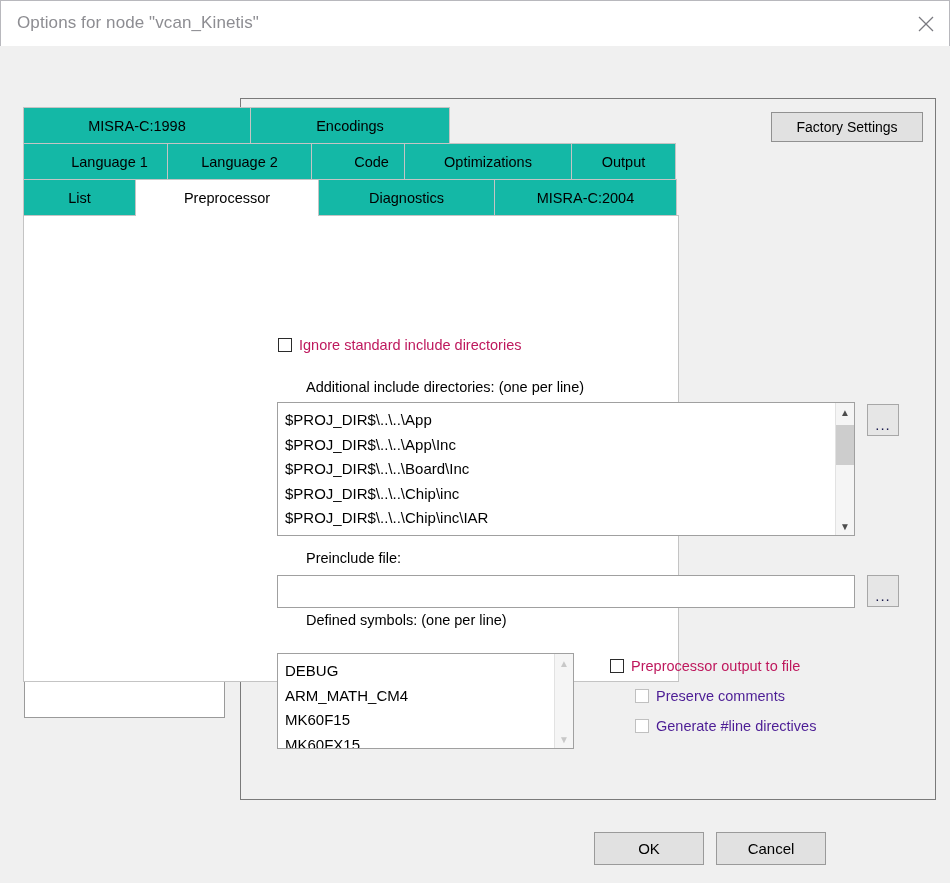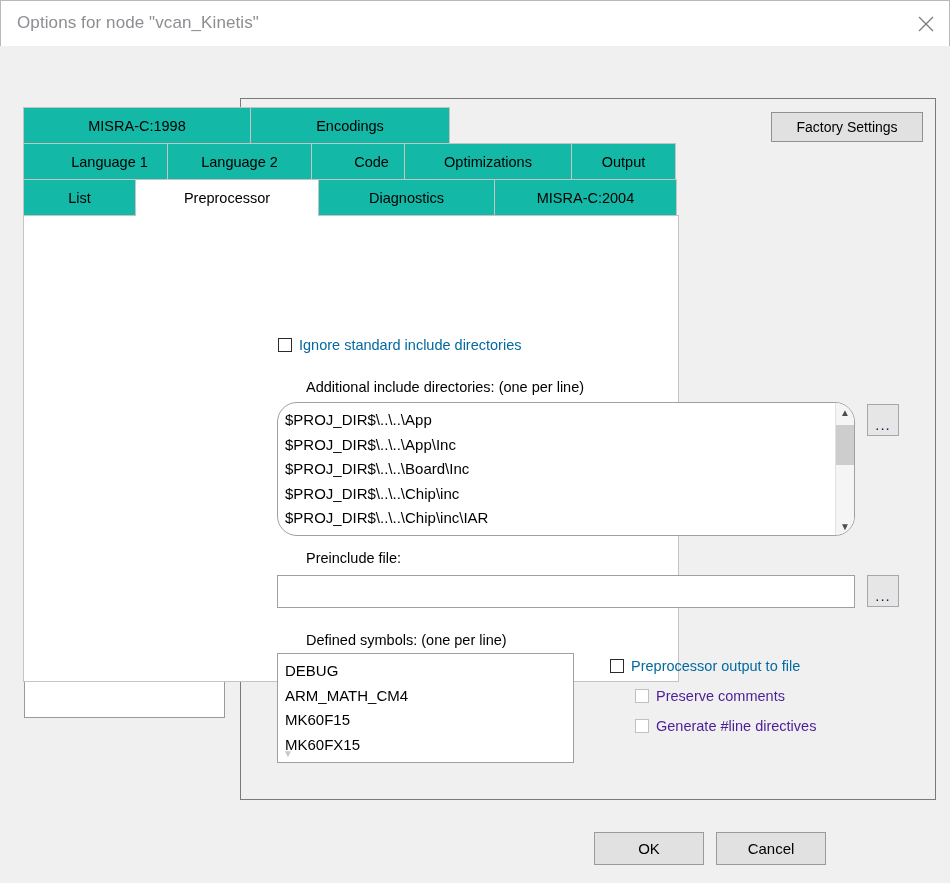--- a/index.html
+++ b/index.html
@@ -118,21 +118,21 @@
     box-sizing: border-box;
     flex: 0 0 auto;
   }
   .cbox.disabled {
     border-color: #c0c0c0;
     background: #ffffff;
   }
   .cblabel {
     margin-left: 7px;
     font-size: 14.5px;
-    color: #0369a1;
+    color: #be185d;
   }
   .cblabel.disabled { color: #4c1d95; }
 
   #cb-multifile { left: 18px; top: 142px; }
   #cb-discard   { left: 48px; top: 173px; }
 
   
   #tabs {
     position: absolute;
     left: 23px; top: 107px;
@@ -178,21 +178,21 @@
 
   .fieldlabel {
     position: absolute;
     font-size: 14.5px;
     color: #000;
     white-space: nowrap;
     margin-left: 29px;
   }
   #lbl-addinc { left: 277px; top: 379px; }
   #lbl-preinc { left: 277px; top: 550px; }
-  #lbl-defsym { left: 277px; top: 632px; }
+  #lbl-defsym { left: 277px; top: 612px; }
 
   
   .listbox {
     position: absolute;
     background: #ffffff;
     border: 1px solid #a0a0a0;
     box-sizing: border-box;
     display: flex;
     overflow: hidden;
   }
@@ -223,24 +223,24 @@
   }
   .vscroll .arrow.disabled { color: #c8c8c8; }
   .vscroll .arrow.up { top: 0; }
   .vscroll .arrow.down { bottom: 0; }
   .vscroll .thumb {
     position: absolute;
     left: 0; width: 18px;
     background: #cdcdcd;
   }
 
-  #box-include { left: 277px; top: 402px; width: 578px; height: 134px; border-radius: 20px; }
+  #box-include { left: 277px; top: 402px; width: 578px; height: 134px; }
   #box-include .thumb { top: 22px; height: 40px; }
 
-  #box-defsym { left: 277px; top: 653px; width: 297px; height: 110px; flex-direction: column; }
+  #box-defsym { left: 277px; top: 653px; width: 297px; height: 96px; }
 
   
   #input-preinclude {
     position: absolute;
     left: 277px; top: 575px;
     width: 578px; height: 33px;
     background: #ffffff;
     border: 1px solid #a0a0a0;
     box-sizing: border-box;
     font-family: "Liberation Sans", sans-serif;

